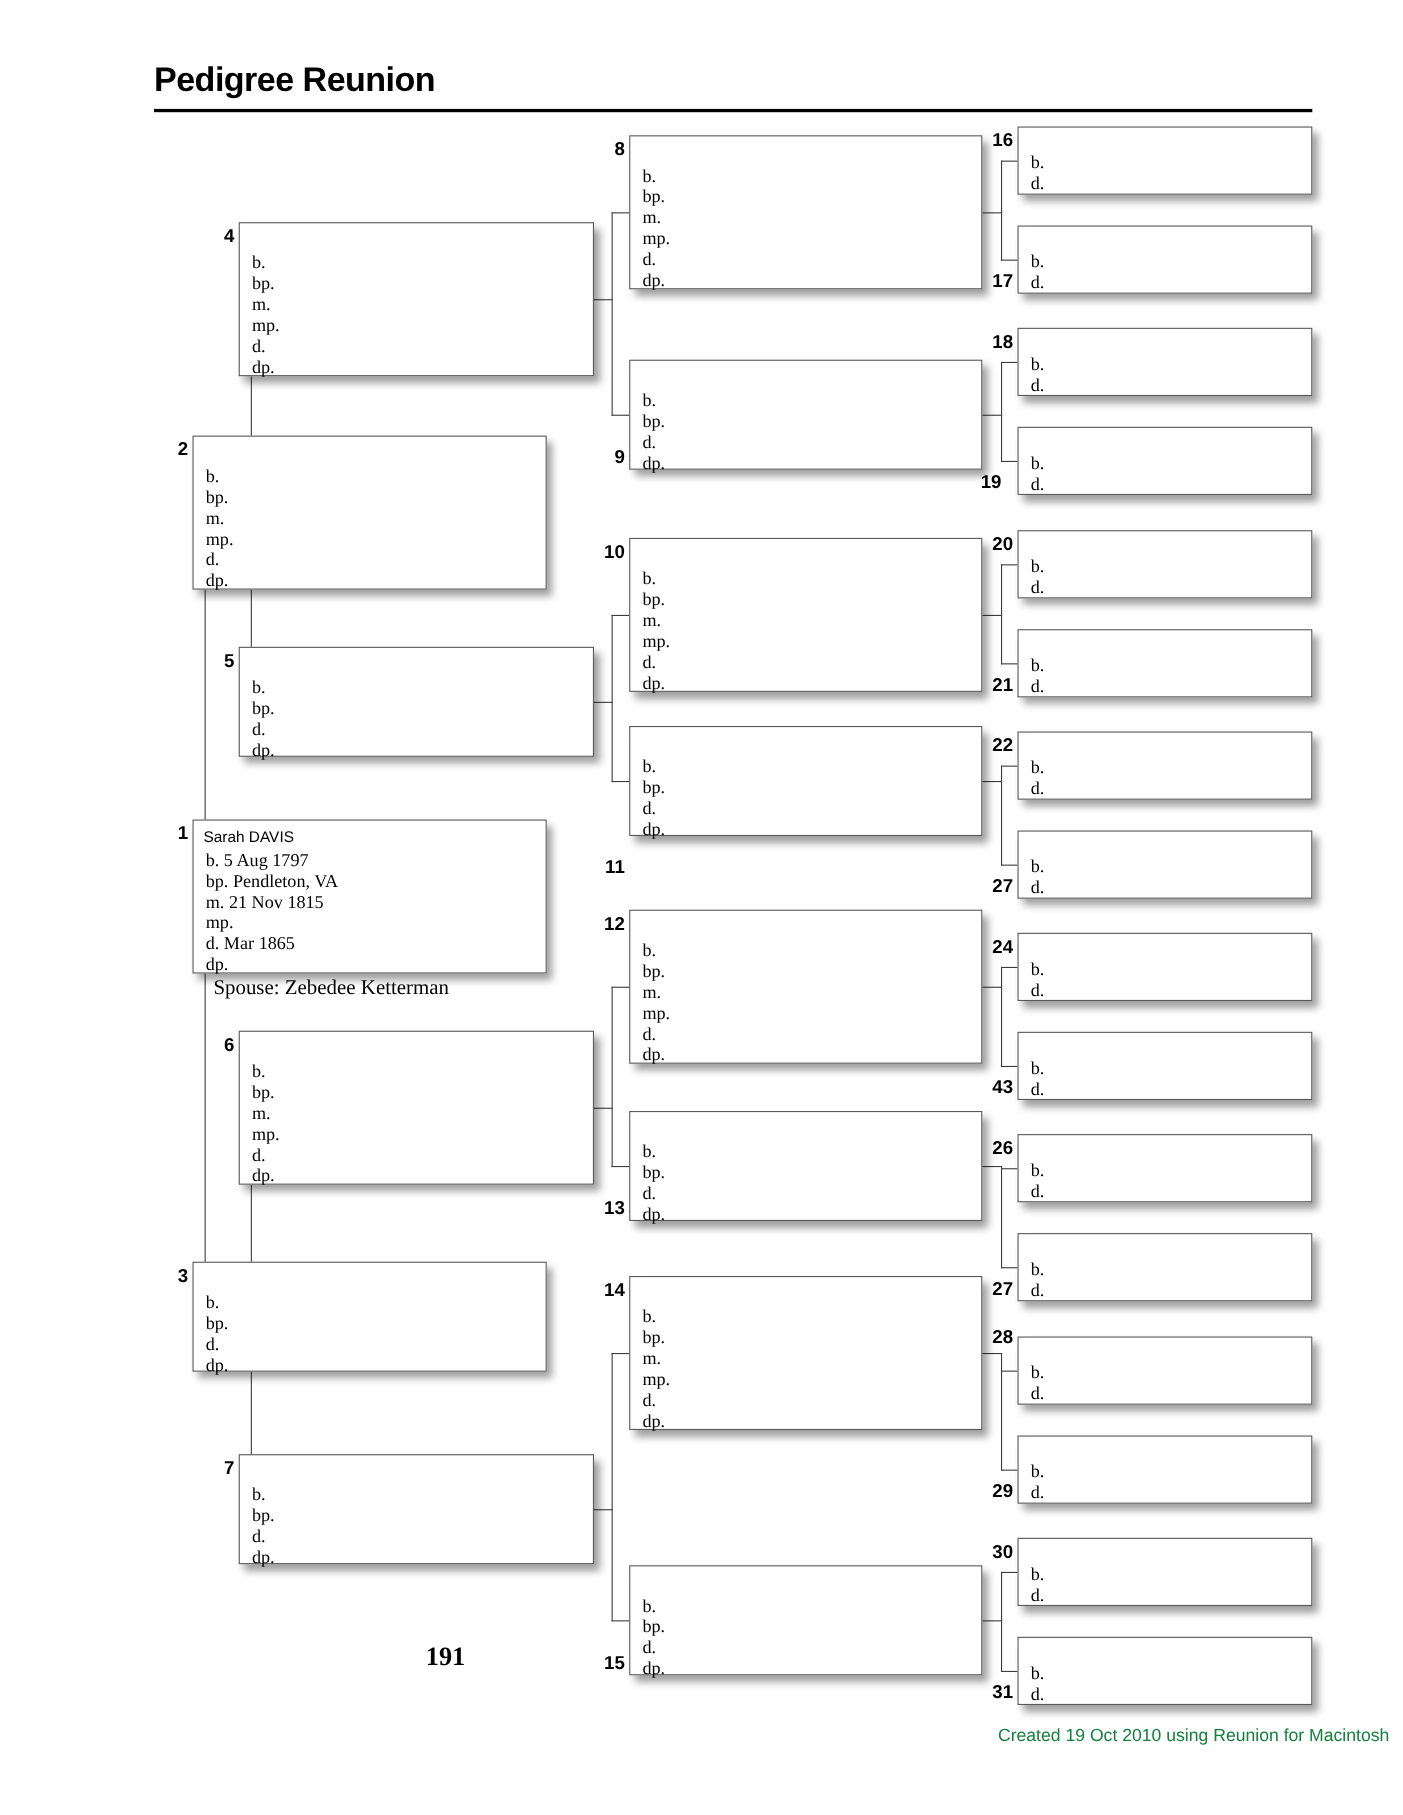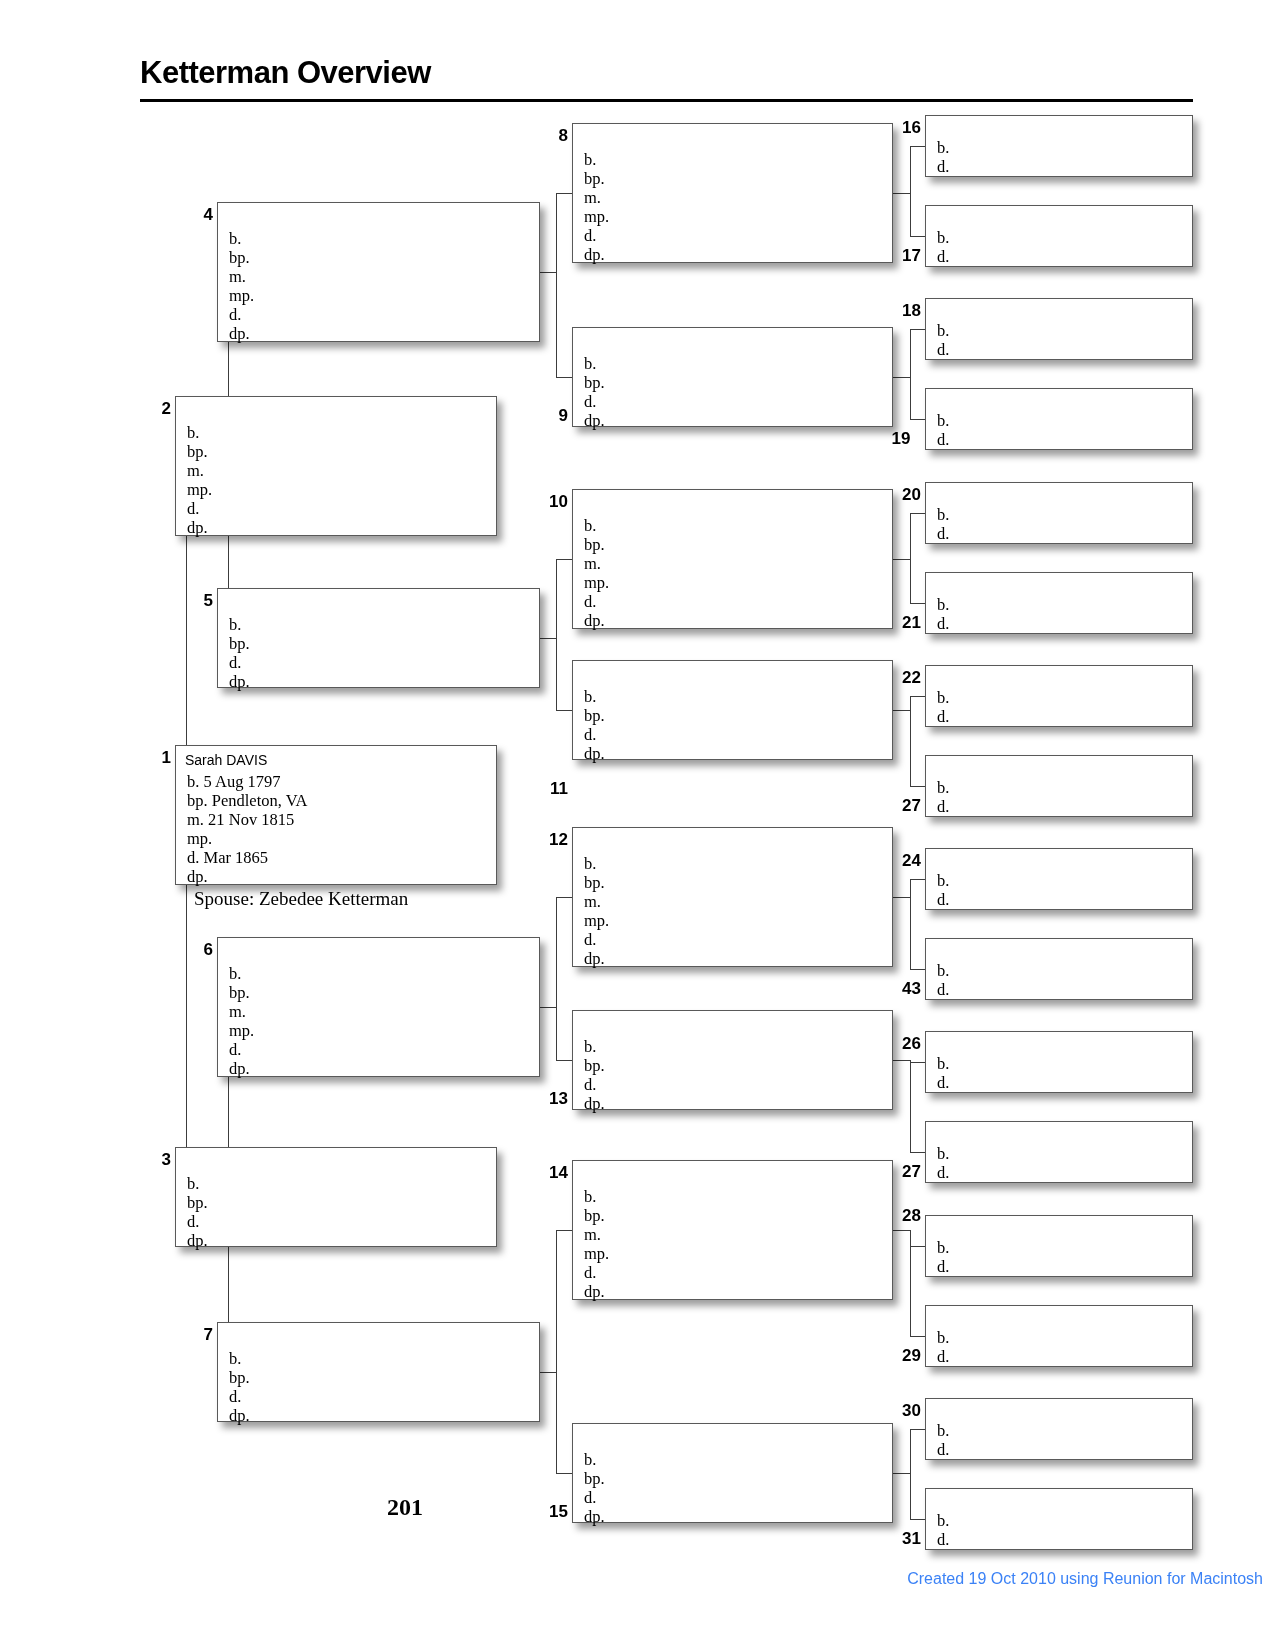--- a/index.html
+++ b/index.html
@@ -13,44 +13,44 @@
   }
   .title-rule{position:absolute;left:140px;top:99px;width:1053px;height:3px;background:#000;}
   .spouse{
     position:absolute;left:194px;top:888px;
     font-family:"Liberation Serif",serif;font-size:19px;color:#000;
   }
   .pagenum{
     position:absolute;left:355px;top:1494px;width:100px;text-align:center;
     font-family:"Liberation Serif",serif;font-size:24px;font-weight:bold;color:#000;
   }
-  .footer{position:absolute;right:12px;top:1570px;font-size:16px;color:#3b82f6;}
+  .footer{position:absolute;right:12px;top:1570px;font-size:16px;color:#15803d;}
   .pbox{
     position:absolute;background:#fff;border:1px solid #595959;box-sizing:border-box;
     box-shadow:5px 6px 7px rgba(0,0,0,0.38);padding-top:2px;z-index:2;
   }
   .pname{height:24px;line-height:24px;padding-left:9px;font-size:14px;white-space:nowrap;overflow:hidden;}
   .pbox.small .pname{height:20px;line-height:20px;}
   .pline{
     height:19px;line-height:19px;padding-left:11px;white-space:nowrap;
     font-family:"Liberation Serif",serif;font-size:16.5px;
   }
   .pnum{
     position:absolute;width:40px;text-align:right;font-size:17px;font-weight:bold;
     z-index:3;color:#000;
   }
   .cline{position:absolute;background:#3c3c3c;z-index:1;}
 </style>
 </head>
 <body>
 
-<div class="title">Ketterman Overview</div>
+<div class="title">Pedigree Reunion</div>
 <div class="title-rule"></div>
 <div class="spouse">Spouse: Zebedee Ketterman</div>
-<div class="pagenum">201</div>
+<div class="pagenum">191</div>
 <div class="footer">Created 19 Oct 2010 using Reunion for Macintosh</div>
 <div id="chart">
     <div class="cline" style="left: 228px; top: 342px; width: 1px; height: 55px;"></div>
     <div class="cline" style="left: 228px; top: 536px; width: 1px; height: 53px;"></div>
     <div class="cline" style="left: 228px; top: 1077px; width: 1px; height: 71px;"></div>
     <div class="cline" style="left: 228px; top: 1247px; width: 1px; height: 76px;"></div>
     <div class="cline" style="left: 186px; top: 536px; width: 1px; height: 210px;"></div>
     <div class="cline" style="left: 186px; top: 885px; width: 1px; height: 263px;"></div>
     <div class="cline" style="left: 540px; top: 272px; width: 17px; height: 1px;"></div>
     <div class="cline" style="left: 556px; top: 193px; width: 1px; height: 185px;"></div>

